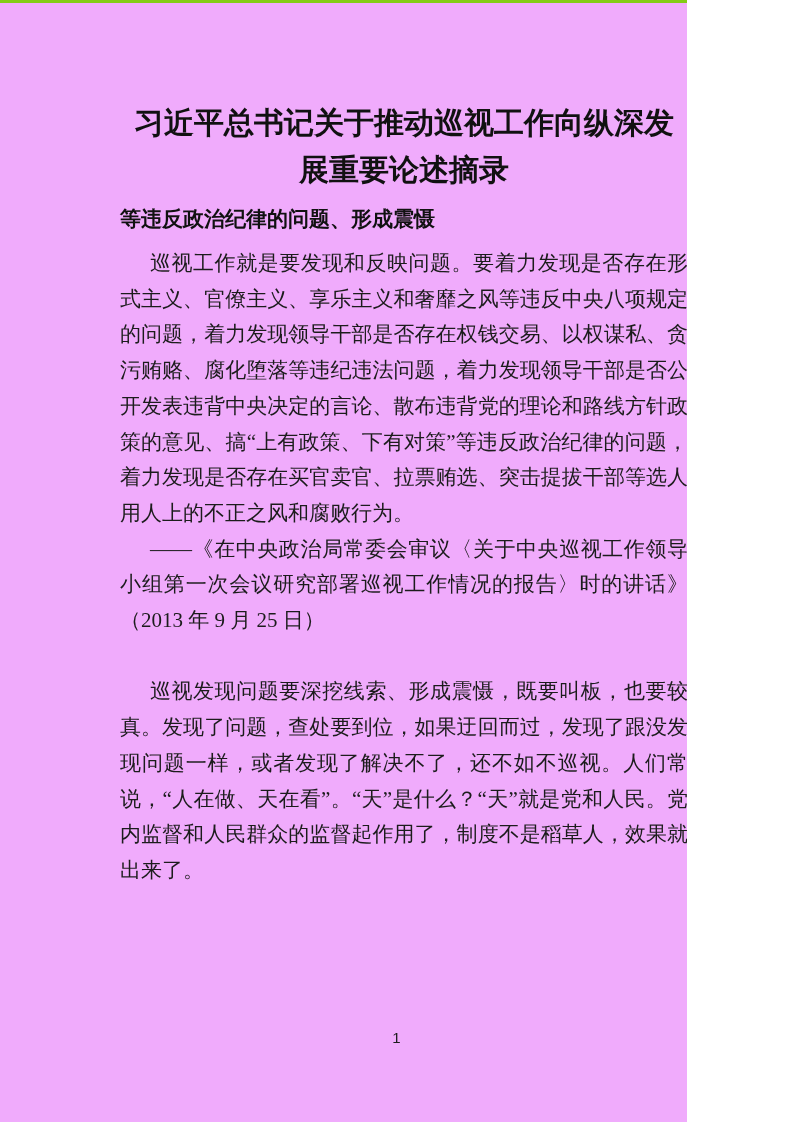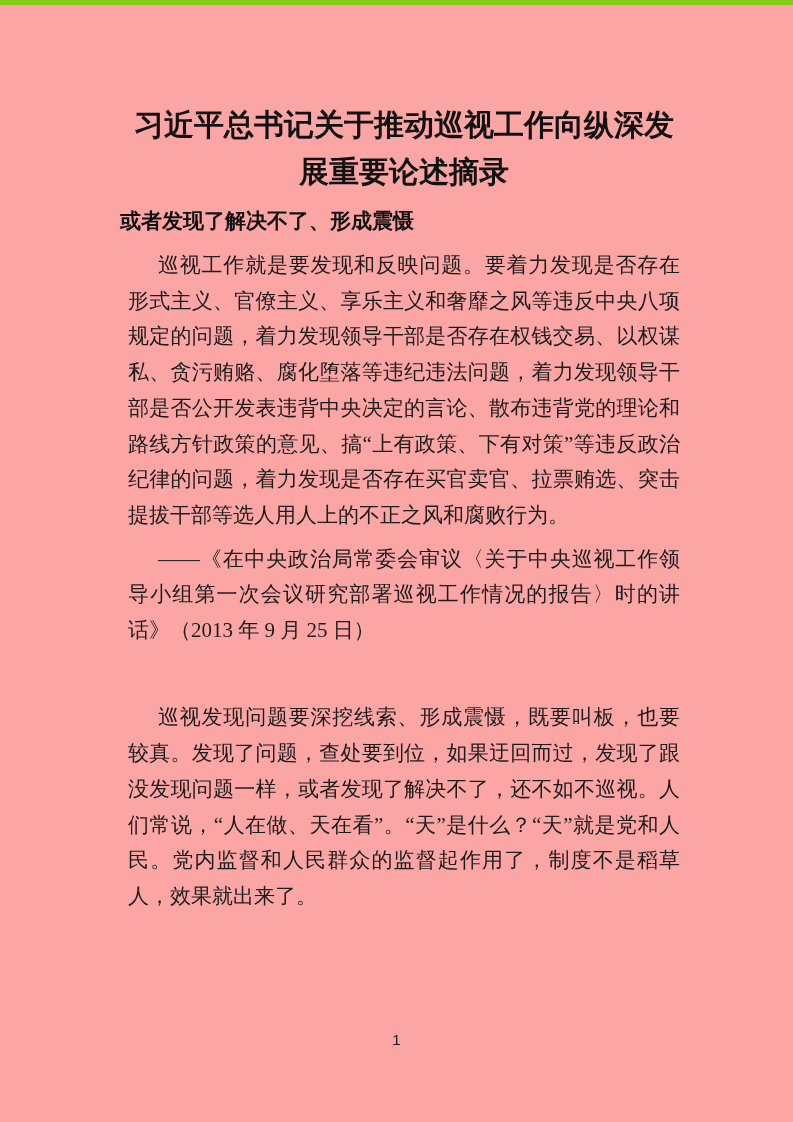--- a/index.html
+++ b/index.html
@@ -8,24 +8,24 @@
   }
   body {
     width: 793px;
     height: 1122px;
     background: #ffffff;
     font-family: "Liberation Serif", "DejaVu Serif", serif;
     color: #161616;
   }
   .page {
     position: relative;
-    width: 793px;
+    width: 687px;
     height: 1122px;
-    background: #fca5a5;
-    border-top: 5px solid #84cc16;
+    background: #f0abfc;
+    border-top: 3px solid #84cc16;
     box-sizing: border-box;
     overflow: hidden;
   }
   .content {
     position: absolute;
     left: 120px;
     top: 96px;
     width: 568px;
   }
   .doc-title {
@@ -40,21 +40,21 @@
   .section-heading {
     font-size: 21px;
     line-height: 26px;
     font-weight: 700;
     margin: 0 0 14px 0;
     color: #111111;
   }
   .body-para, .citation-para {
     font-size: 21px;
     line-height: 35.7px;
-    margin: 8px;
+    margin: 0;
     text-align: justify;
     text-indent: 30px;
     color: #1c1c1c;
   }
   .spacer {
     height: 35.7px;
     margin: 0;
   }
   .page-number {
     position: absolute;
@@ -66,21 +66,21 @@
     font-family: "Liberation Sans", "DejaVu Sans", sans-serif;
     color: #1c1c1c;
   }
 </style>
 </head>
 <body>
 
 <div class="page">
   <div class="content">
     <h1 class="doc-title">习近平总书记关于推动巡视工作向纵深发展重要论述摘录</h1>
-    <h2 class="section-heading">或者发现了解决不了、形成震慑</h2>
+    <h2 class="section-heading">等违反政治纪律的问题、形成震慑</h2>
     <div id="doc-body">
         <p class="body-para">巡视工作就是要发现和反映问题。要着力发现是否存在形式主义、官僚主义、享乐主义和奢靡之风等违反中央八项规定的问题，着力发现领导干部是否存在权钱交易、以权谋私、贪污贿赂、腐化堕落等违纪违法问题，着力发现领导干部是否公开发表违背中央决定的言论、散布违背党的理论和路线方针政策的意见、搞“上有政策、下有对策”等违反政治纪律的问题，着力发现是否存在买官卖官、拉票贿选、突击提拔干部等选人用人上的不正之风和腐败行为。</p>
         <p class="citation-para">——《在中央政治局常委会审议〈关于中央巡视工作领导小组第一次会议研究部署巡视工作情况的报告〉时的讲话》（2013 年 9 月 25 日）</p>
         <p class="spacer"></p>
         <p class="body-para">巡视发现问题要深挖线索、形成震慑，既要叫板，也要较真。发现了问题，查处要到位，如果迂回而过，发现了跟没发现问题一样，或者发现了解决不了，还不如不巡视。人们常说，“人在做、天在看”。“天”是什么？“天”就是党和人民。党内监督和人民群众的监督起作用了，制度不是稻草人，效果就出来了。</p>
         <p class="spacer"></p>
       </div>
   </div>
   <div class="page-number">1</div>
 </div>

